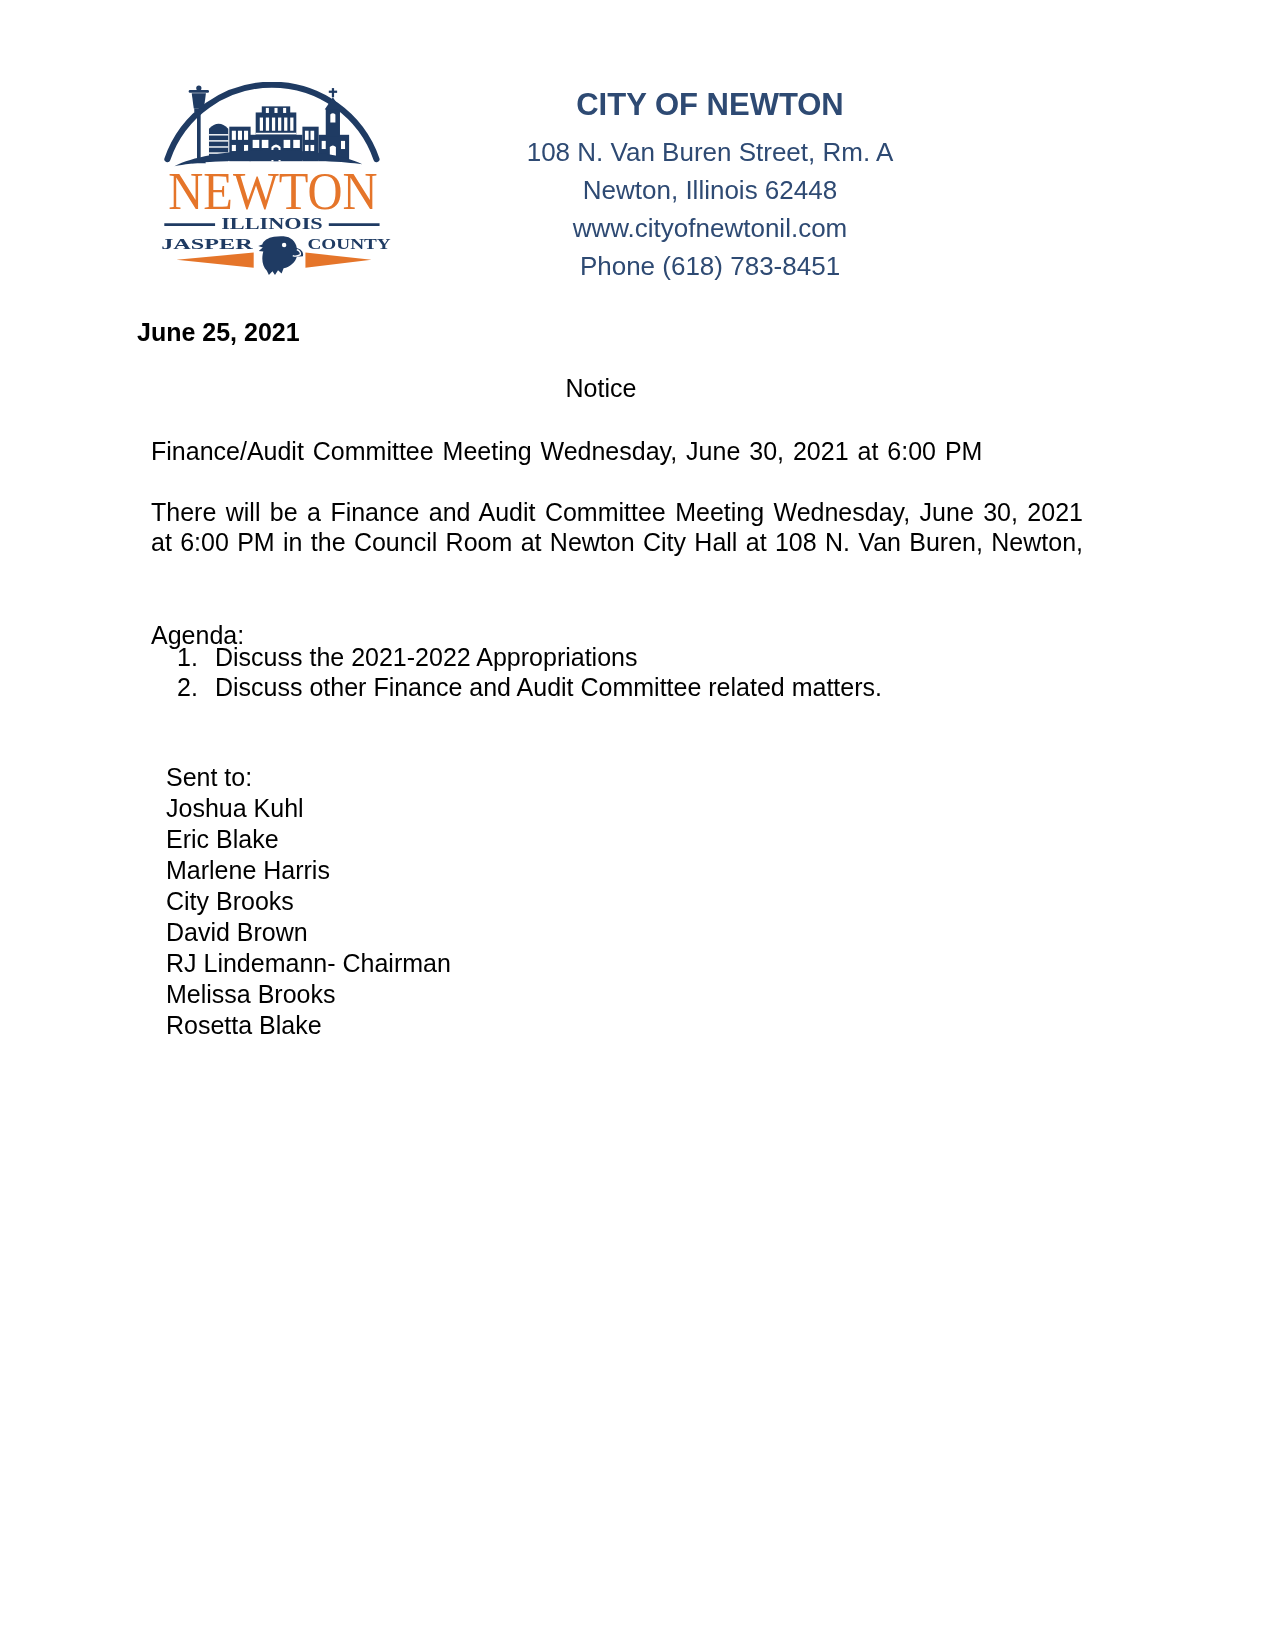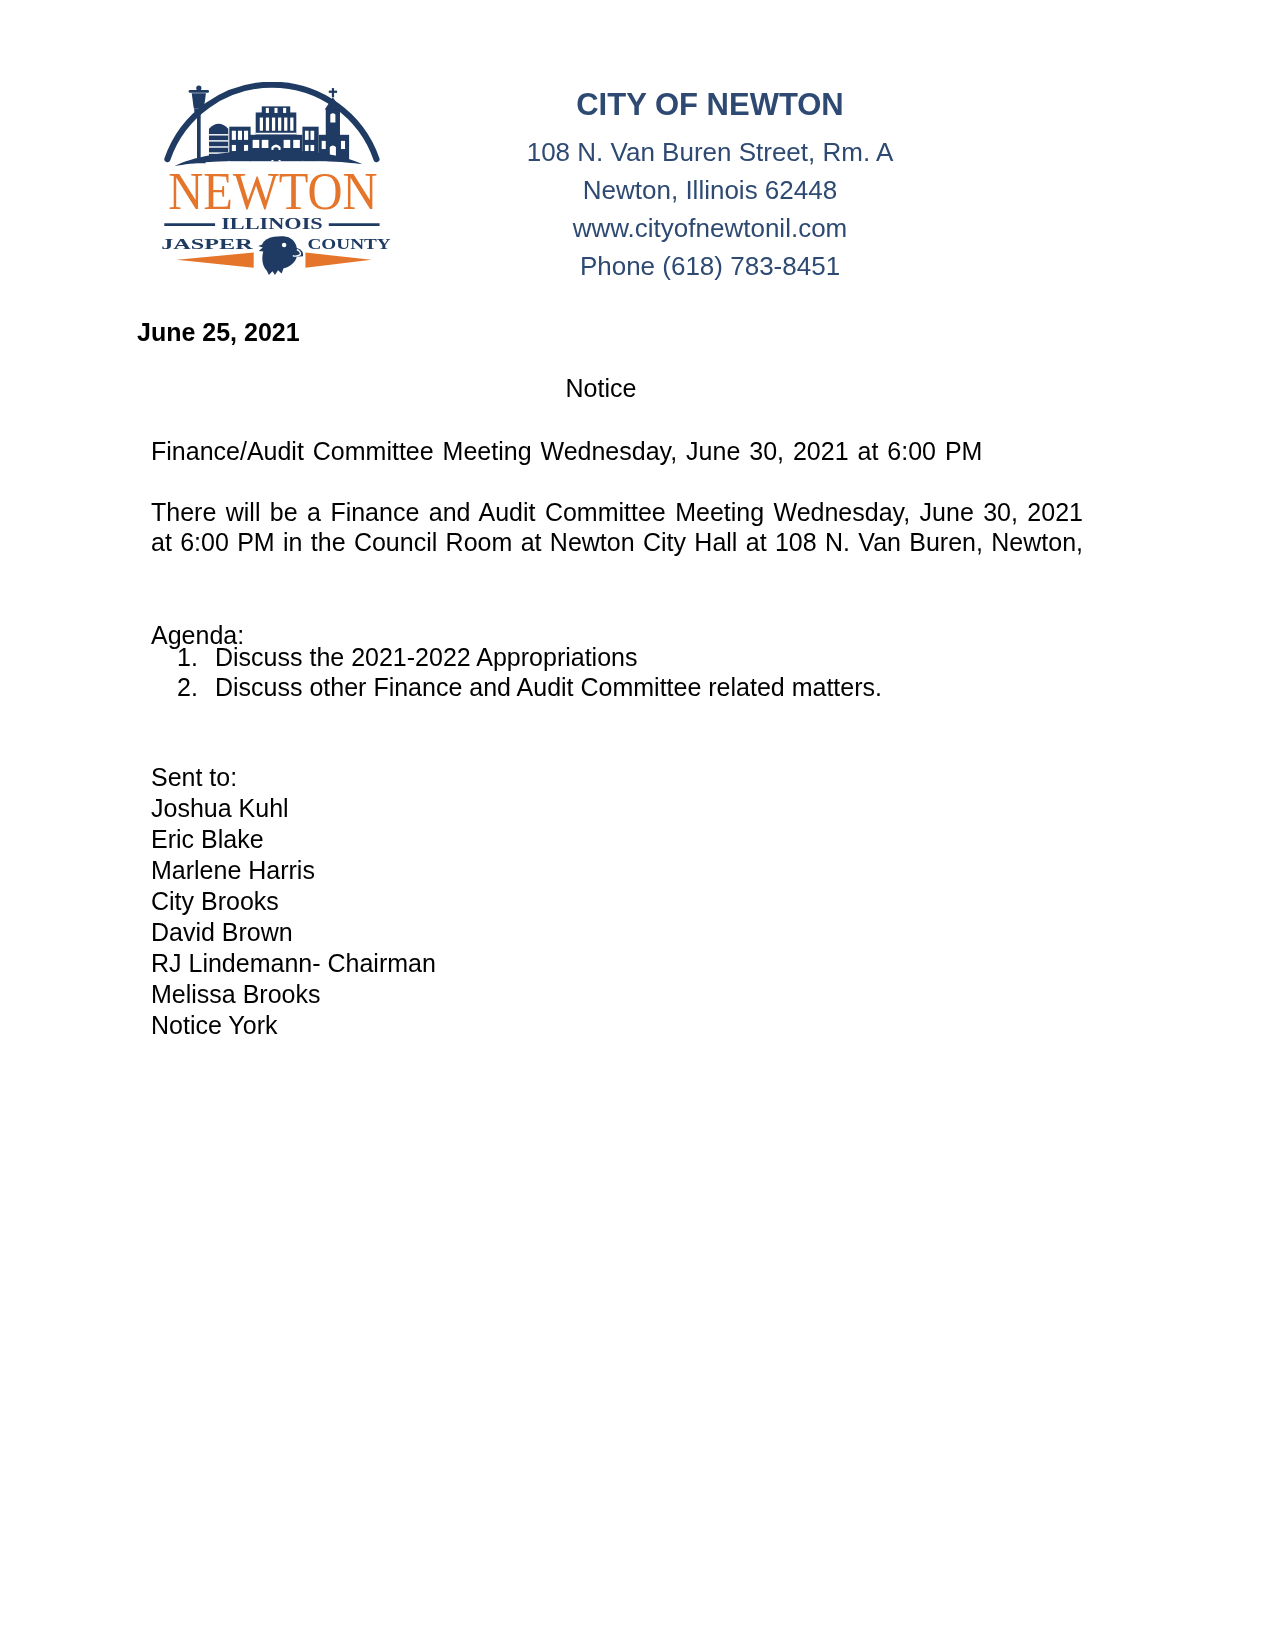--- a/index.html
+++ b/index.html
@@ -33,21 +33,21 @@
   .textline{font-size:25px; line-height:30px; color:var(--ink);}
   .date-line{position:absolute; left:137px; top:317px;font-weight:bold;}
   .notice-title{position:absolute; left:135px; top:373px; width:932px; text-align:center;}
   .meeting-line{position:absolute; left:151px; top:436px; width:960px; word-spacing:2px;}
   .body-par{position:absolute; left:151px; top:497px; width:932px;}
   .body-par .just{text-align:justify; text-align-last:justify;}
   .agenda-heading{position:absolute; left:151px; top:614px;margin-top:6px;}
   .agenda-list{position:absolute; left:151px; top:642px; width:960px;}
   .agenda-item{display:flex; line-height:30px; font-size:25px;}
   .agenda-num{display:inline-block; margin-left:26px; width:38px; flex:0 0 auto;}
-  .sent-block{position:absolute; left:151px; top:762px;}
+  .sent-block{position:absolute; left:166px; top:762px;}
   .sent-block .textline{line-height:31px;}
 </style>
 </head>
 <body>
 
 <div class="page">
 
   <svg class="logo" viewBox="0 0 228 195" aria-hidden="true">
 
     <path class="navy-stroke" d="M 7 76 A 109 109 0 0 1 213 76" stroke-width="6" stroke-linecap="round"></path>
@@ -196,16 +196,16 @@
 
   <div class="sent-block">
     <div class="textline">Sent to:</div>
     <div class="textline">Joshua Kuhl</div>
     <div class="textline">Eric Blake</div>
     <div class="textline">Marlene Harris</div>
     <div class="textline">City Brooks</div>
     <div class="textline">David Brown</div>
     <div class="textline">RJ Lindemann- Chairman</div>
     <div class="textline">Melissa Brooks</div>
-    <div class="textline">Notice York</div>
+    <div class="textline">Rosetta Blake</div>
   </div>
 
 </div>
 
 </body></html>

